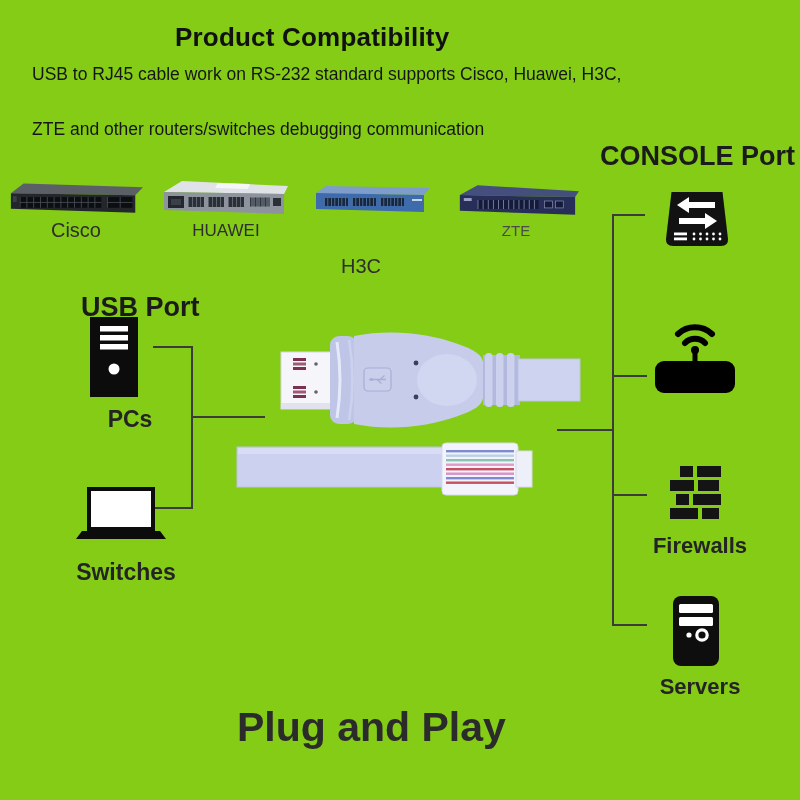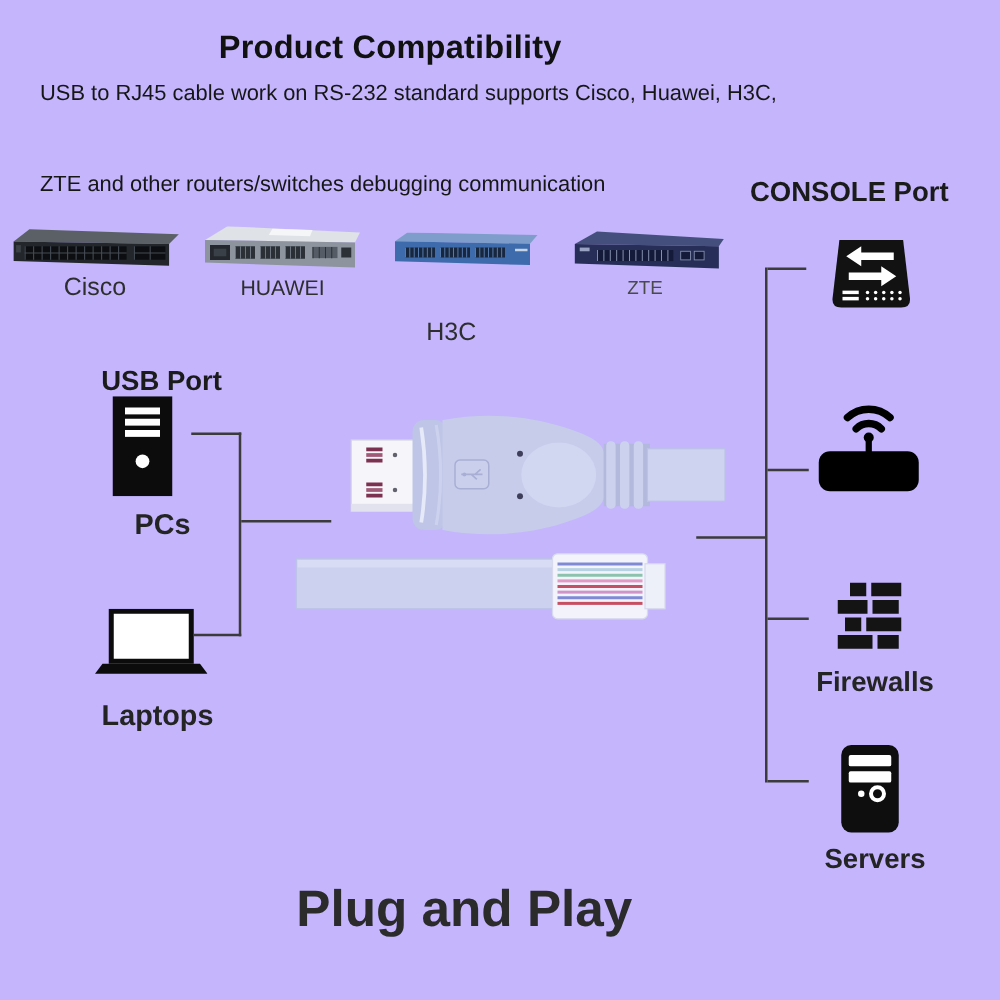--- a/index.html
+++ b/index.html
@@ -1,34 +1,34 @@
 <!DOCTYPE html>
 <html><head>
 <meta charset="utf-8">
 <style>
   html,body{margin:0;padding:0;background:#ffffff;}
-  .canvas{position:relative;width:800px;height:800px;background:#c4b5fd;overflow:hidden;
+  .canvas{position:relative;width:800px;height:800px;background:#84cc16;overflow:hidden;
           font-family:"Liberation Sans", sans-serif;color:#1b1b1b;}
   .abs{position:absolute;}
   .title{font-size:26px;font-weight:bold;color:#111;letter-spacing:0.2px;}
   .desc{font-size:17.5px;color:#161616;}
-  .h2{font-size:22px;font-weight:bold;color:#1b1b1b;}
+  .h2{font-size:27px;font-weight:bold;color:#1b1b1b;}
   .devlabel{font-size:22px;font-weight:bold;color:#242424;text-align:center;}
   .brandlabel{text-align:center;color:#2e2e2e;}
   .footer{font-size:41px;font-weight:bold;color:#2b2b2b;}
   .line{position:absolute;background:#3b3b3b;}
 </style>
 </head>
 <body>
 
 <div class="canvas">
 
   <div class="abs title" style="left:175px;top:22px;">Product Compatibility</div>
   <div class="abs desc" style="left:32px;top:64px;">USB to RJ45 cable work on RS-232 standard supports Cisco, Huawei, H3C,</div>
-  <div class="abs desc" style="left:32px;top:119px;margin-top:18px;">ZTE and other routers/switches debugging communication</div>
+  <div class="abs desc" style="left:32px;top:119px;">ZTE and other routers/switches debugging communication</div>
   <div class="abs h2" style="left:600px;top:141px;">CONSOLE Port</div>
   <div class="abs h2" style="left:81px;top:259px;margin-top:33px;">USB Port</div>
   <div class="abs footer" style="left:237px;top:704px;">Plug and Play</div>
 
   <svg class="abs" style="left:8px;top:182px;" width="136" height="36" viewBox="0 0 140 36">
     <polygon points="16,1 139,5 131,13 3,11" fill="#5a6066"></polygon>
     <polygon points="3,11 131,13 131,31 3,27" fill="#23272c"></polygon>
     <rect x="12" y="15" width="84" height="11" fill="#0c0e11"></rect>
     <line x1="12" y1="20.5" x2="96" y2="20.5" stroke="#454c55" stroke-width="11" stroke-dasharray="0.9,6.1"></line>
     <line x1="12" y1="20.5" x2="96" y2="20.5" stroke="#454c55" stroke-width="0.9"></line>
@@ -87,21 +87,21 @@
     <rect x="10" y="18" width="28" height="5.5" fill="#fff"></rect>
     <rect x="10" y="27" width="28" height="5.5" fill="#fff"></rect>
     <circle cx="24" cy="52" r="5.5" fill="#fff"></circle>
   </svg>
   <div class="abs devlabel" style="left:89px;top:406px;width:60px;font-size:23px;margin-left:11px;">PCs</div>
 
   <svg class="abs" style="left:76px;top:487px;" width="90" height="54" viewBox="0 0 90 54">
     <rect x="13" y="2" width="64" height="40" fill="#fff" stroke="#0c0c0c" stroke-width="4"></rect>
     <polygon points="6,44 84,44 90,52 0,52" fill="#0c0c0c"></polygon>
   </svg>
-  <div class="abs devlabel" style="left:66px;top:559px;width:120px;font-size:23px;">Laptops</div>
+  <div class="abs devlabel" style="left:66px;top:559px;width:120px;font-size:23px;">Switches</div>
 
   <div class="line" style="left:153px;top:346px;width:40px;height:2px;"></div>
   <div class="line" style="left:191px;top:346px;width:2px;height:163px;"></div>
   <div class="line" style="left:193px;top:416px;width:72px;height:2px;"></div>
   <div class="line" style="left:155px;top:507px;width:38px;height:2px;"></div>
 
   <div class="line" style="left:612px;top:214px;width:2px;height:412px;"></div>
   <div class="line" style="left:614px;top:214px;width:31px;height:2px;"></div>
   <div class="line" style="left:614px;top:375px;width:33px;height:2px;"></div>
   <div class="line" style="left:614px;top:494px;width:33px;height:2px;"></div>

